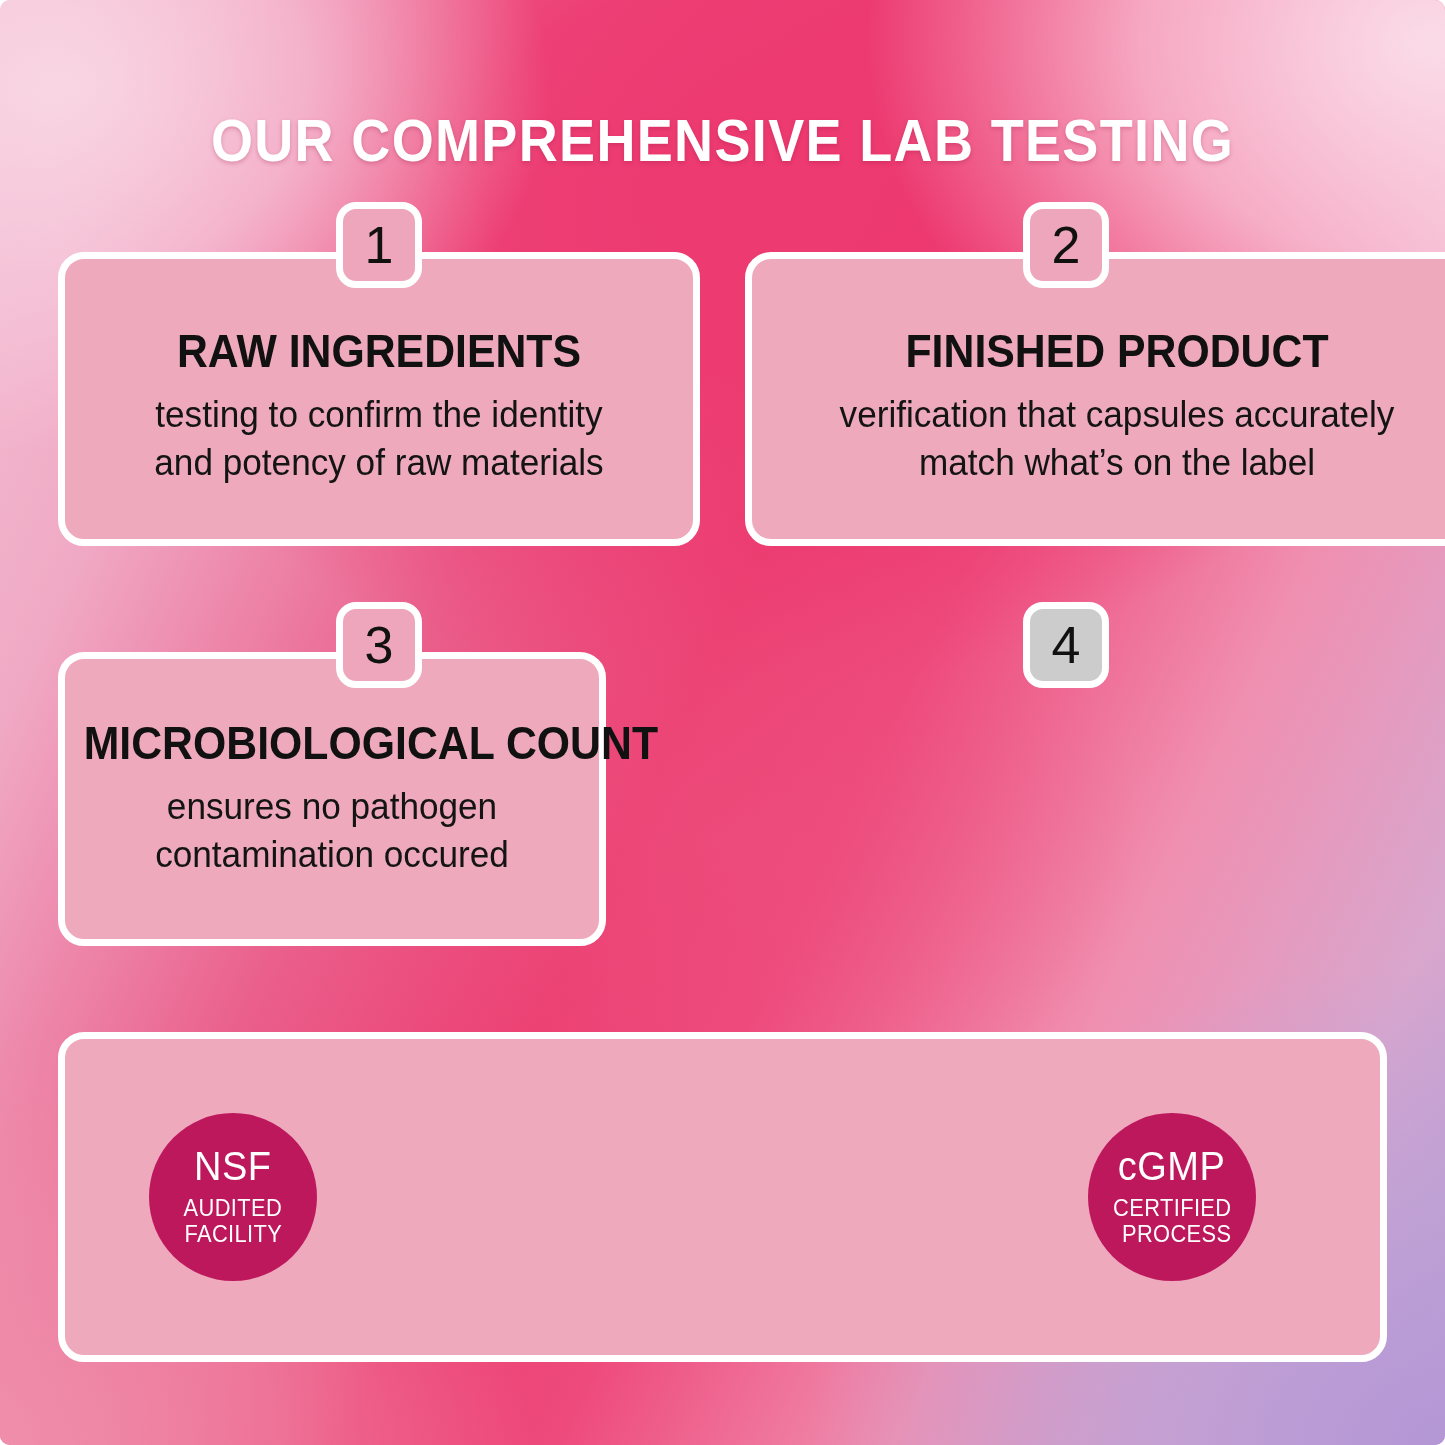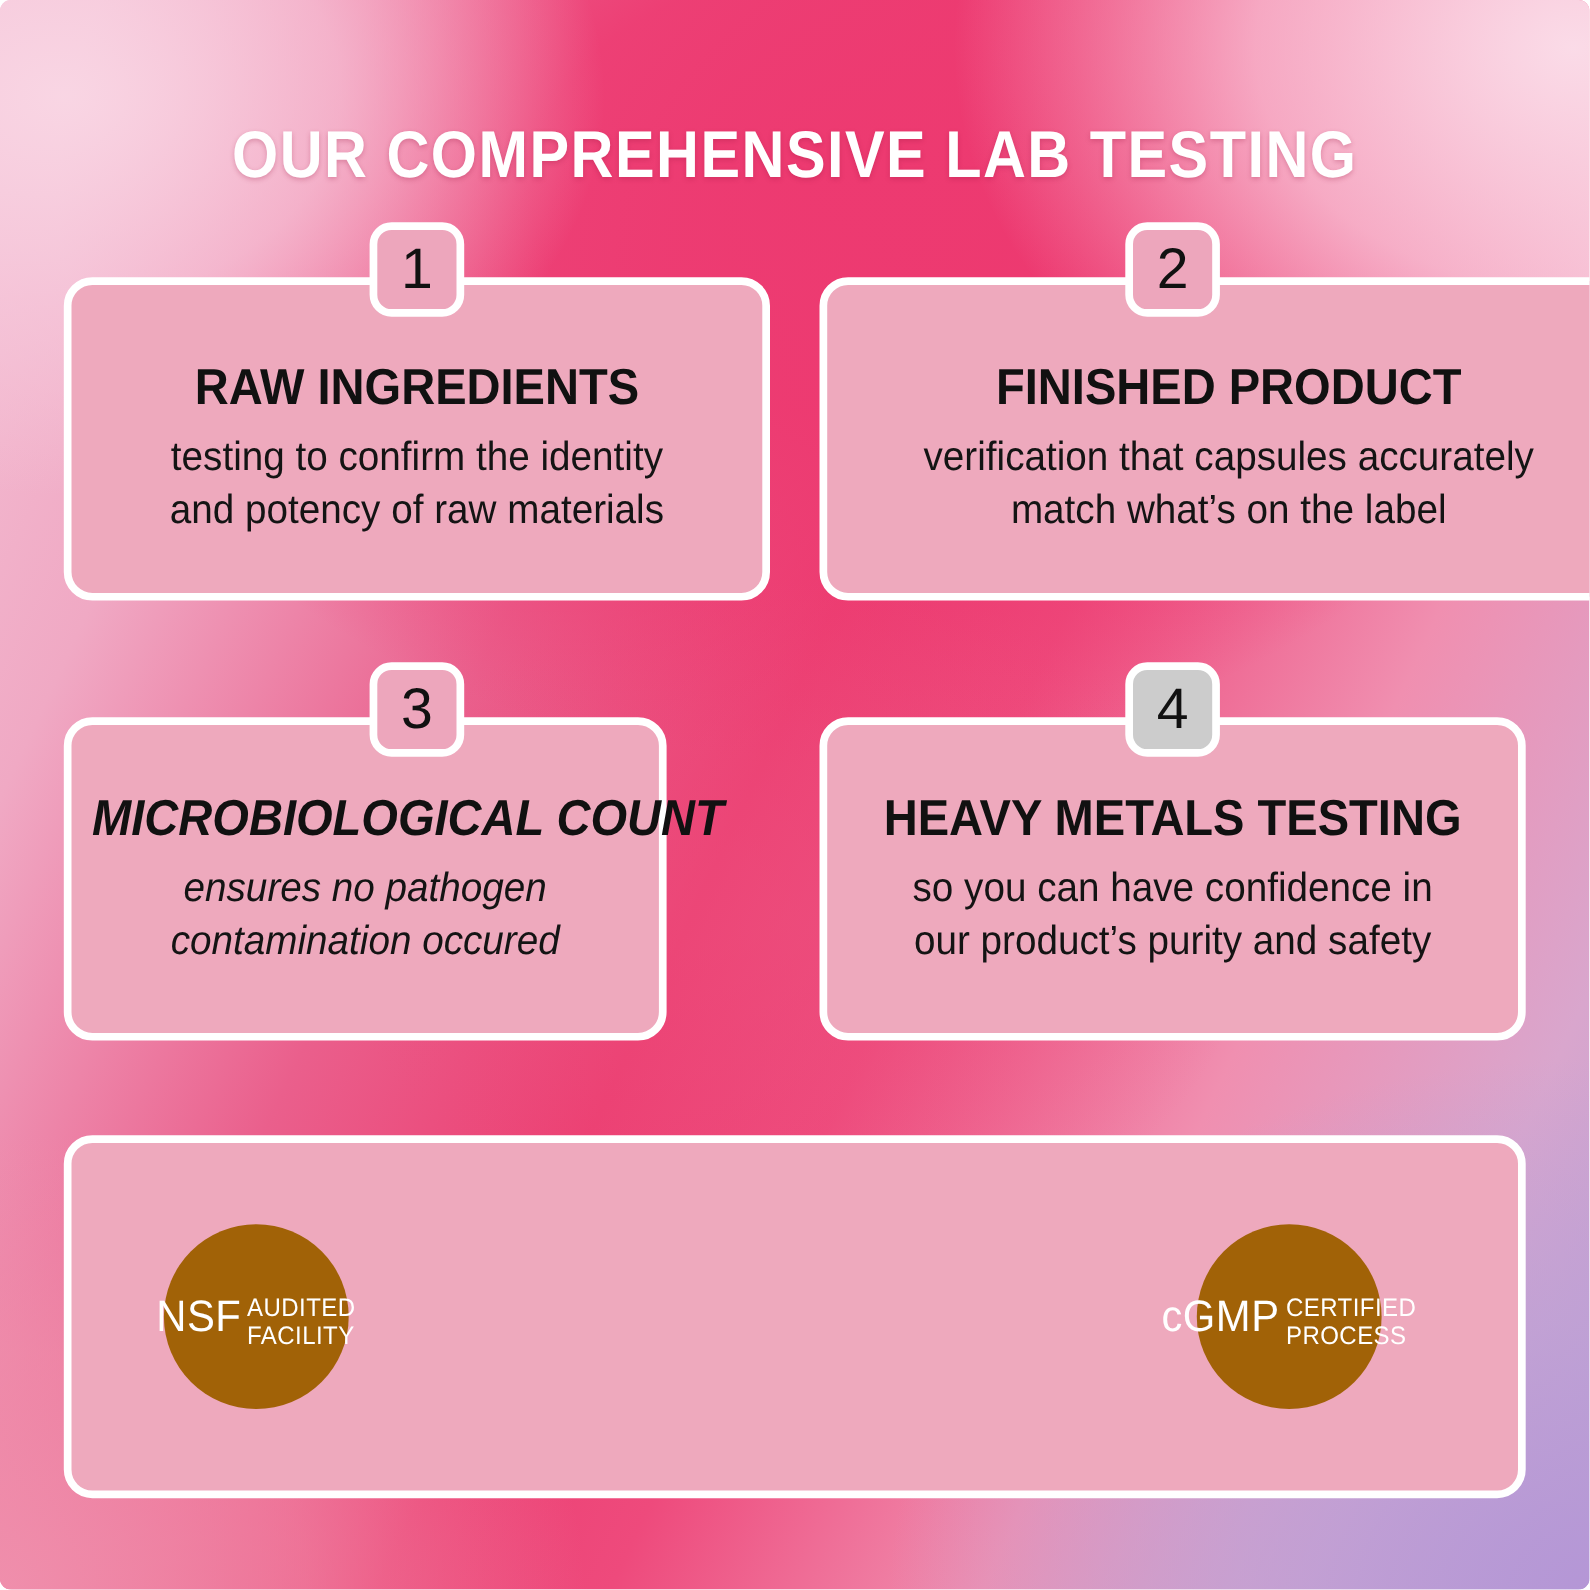--- a/index.html
+++ b/index.html
@@ -114,21 +114,21 @@
     position: absolute;
     box-sizing: border-box;
     background: #eea9bd;
     border: 7px solid #ffffff;
     border-radius: 26px;
     text-align: center;
     color: #141414;
   }
   .card-r1c1 { left: 58px;  top: 252px;  width: 642px; height: 294px; }
   .card-r1c2 { left: 745px; top: 252px;  width: 744px; height: 294px; }
-  .card-r2c1 { left: 58px;  top: 652px;  width: 548px; height: 294px; font-style: italic; }
+  .card-r2c1 { left: 58px;  top: 652px;  width: 548px; height: 294px; }
   .card-r2c2 { left: 745px; top: 652px;  width: 642px; height: 294px; }
 
   .card-heading {
     margin: 0;
     font-family: "Liberation Sans Narrow", "Liberation Sans", sans-serif;
     font-weight: bold;
     font-size: 46px;
     letter-spacing: 0px;
     transform: scaleX(0.93);
     line-height: 1.05;
@@ -218,25 +218,25 @@
     color: #141414;
     transform: scaleX(0.95);
     white-space: pre-line;
   }
 
   .seal {
     position: absolute;
     width: 168px;
     height: 168px;
     border-radius: 50%;
-    background: #a16207;
+    background: #be185d;
     color: #ffffff;
-    text-align: left;
+    text-align: right;
     display: flex;
-    flex-direction: row;
+    flex-direction: column;
     align-items: center;
     justify-content: center;
   }
   .seal-left  { left: 84px;  top: 74px; }
   .seal-right { left: 1023px; top: 74px; }
 
   .seal-title {
     font-family: "Liberation Sans Narrow", "Liberation Sans", sans-serif;
     font-size: 40px;
     font-weight: normal;
@@ -285,25 +285,20 @@
   </div>
 
   <div class="step-badge badge-3">3</div>
   <div class="card card-r2c1">
     <p class="card-heading">MICROBIOLOGICAL COUNT</p>
     <p class="card-body">ensures no pathogen
 contamination occured</p>
   </div>
 
   <div class="step-badge badge-4">4</div>
-  <div class="card card-r2c2">
-    <p class="card-heading">HEAVY METALS TESTING</p>
-    <p class="card-body">so you can have confidence in
-our product’s purity and safety</p>
-  </div>
 
   <div class="panel">
     <div class="panel-inner">
 
       <div class="seal seal-left">
         <span class="seal-title">NSF</span>
         <span class="seal-sub">AUDITED
 FACILITY</span>
       </div>
 

